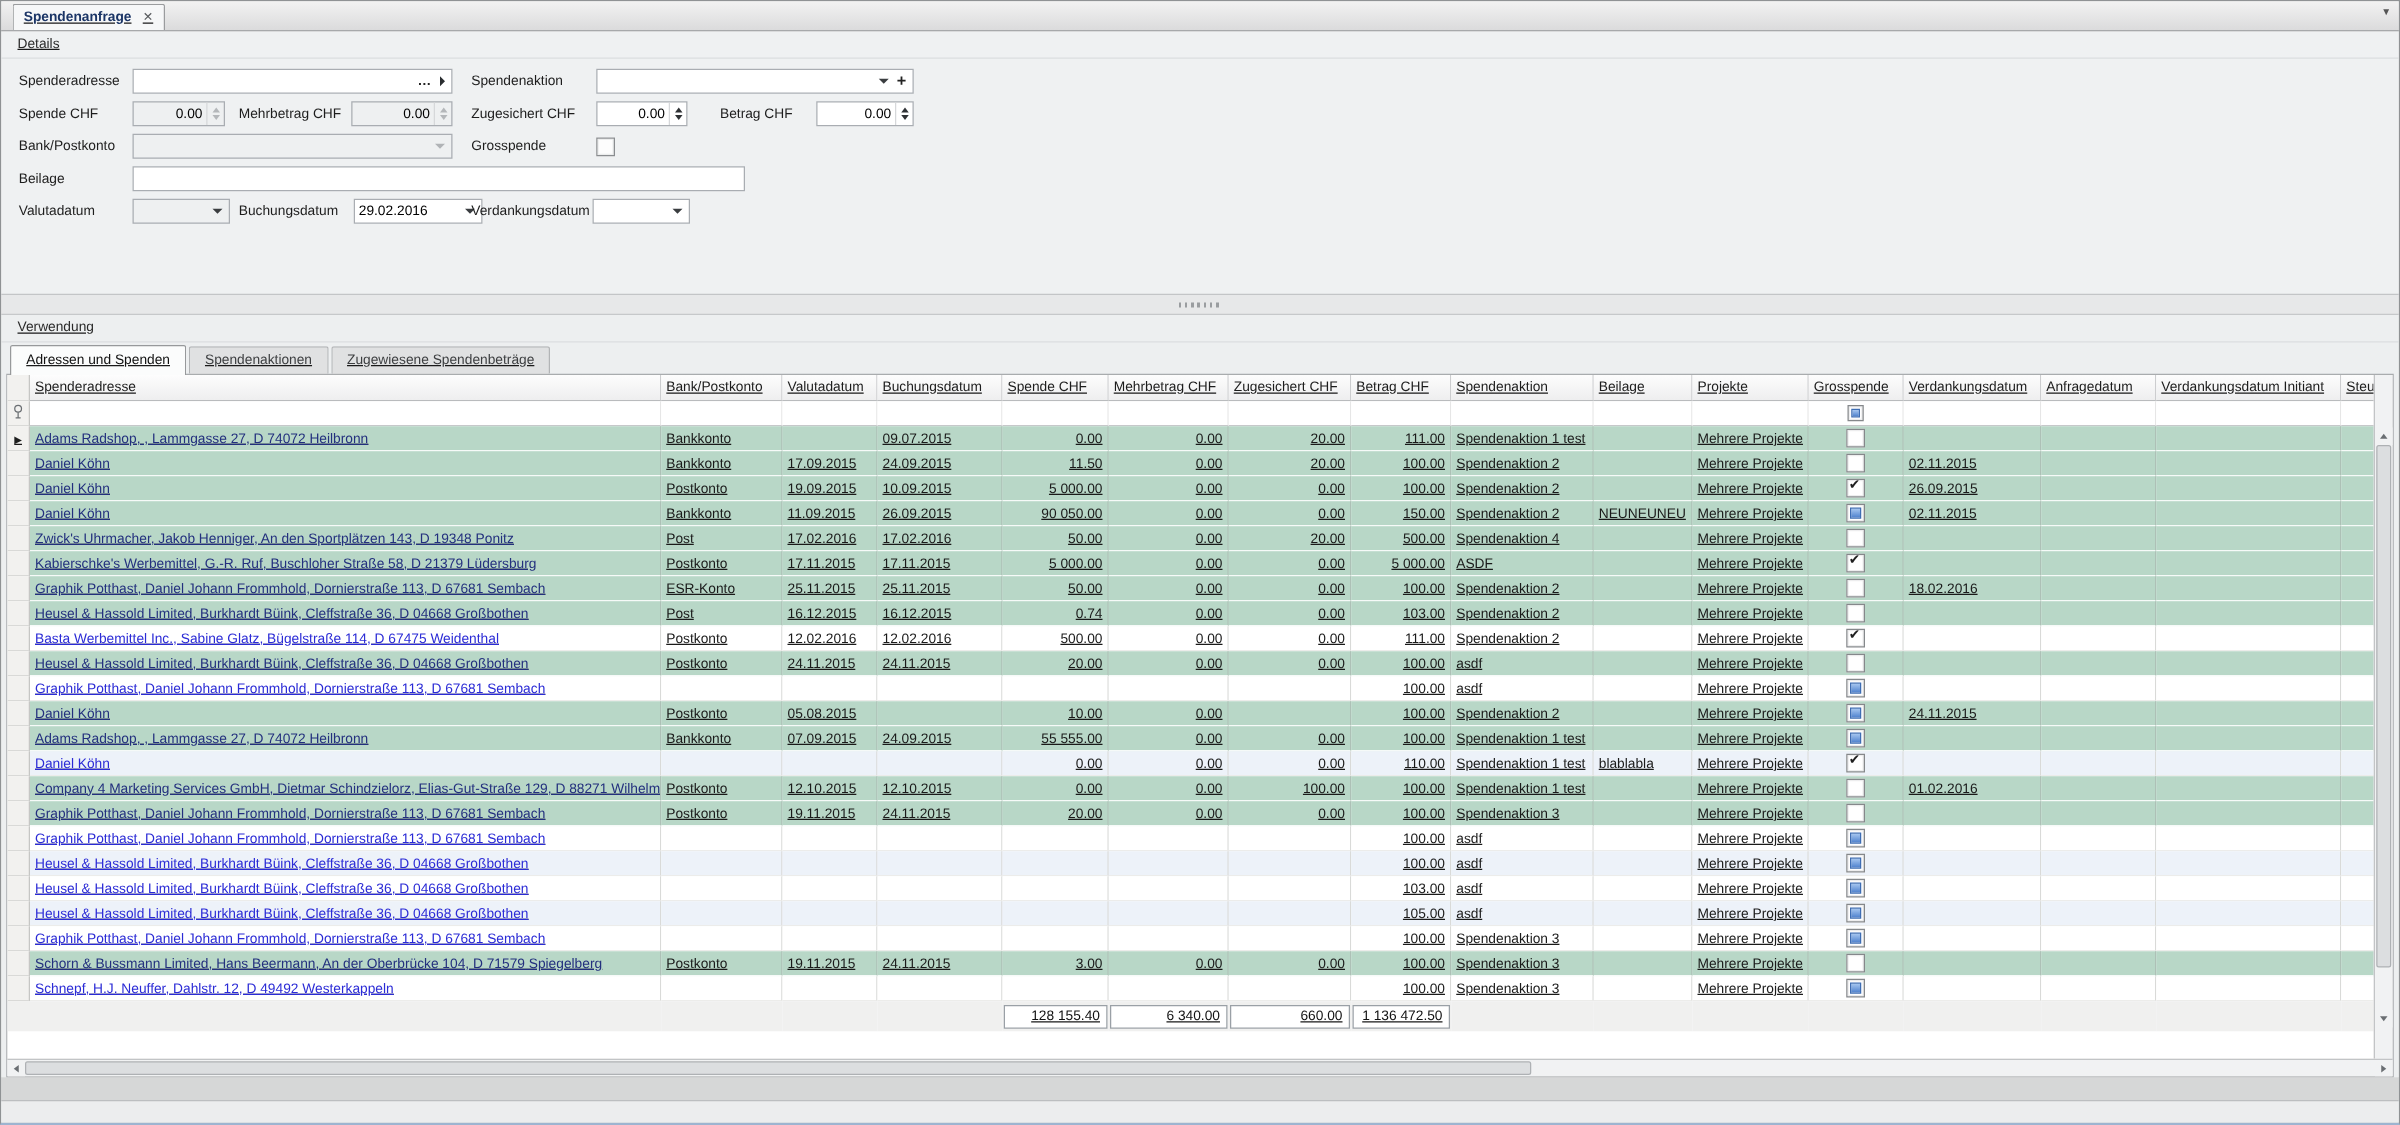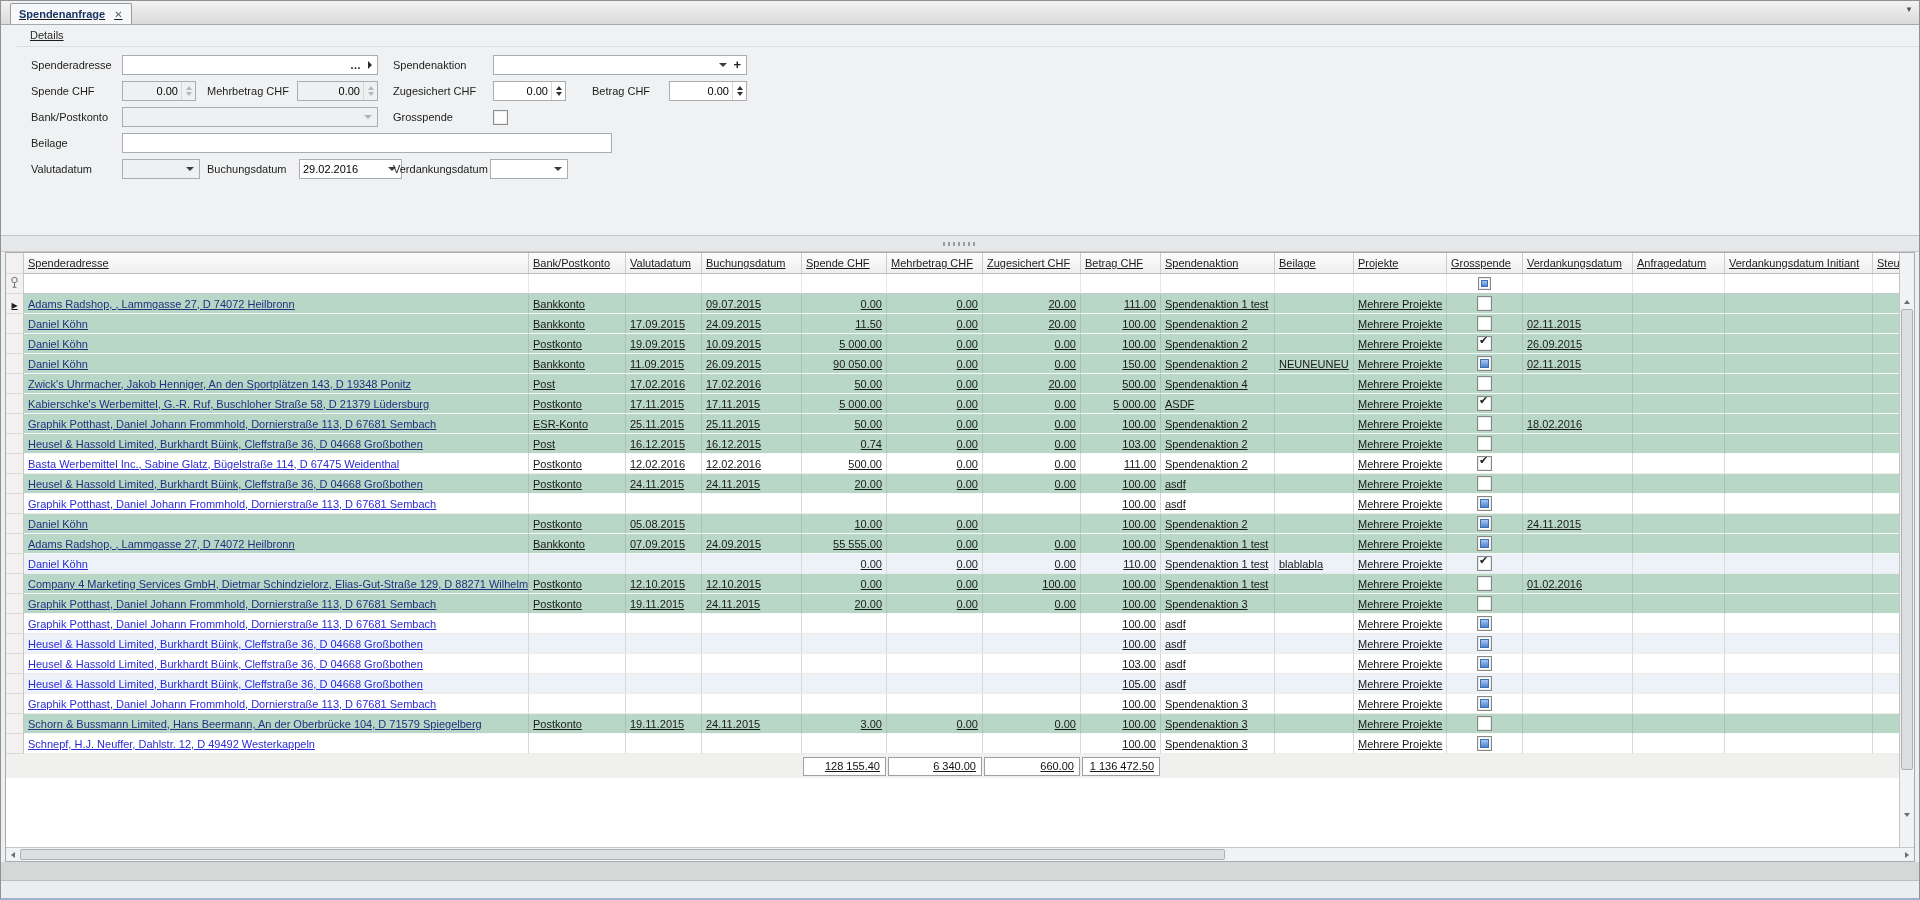--- a/index.html
+++ b/index.html
@@ -7,21 +7,21 @@
   .app{width:1920px;height:900px;box-sizing:border-box;border:1px solid #8f9294;background:#dcdddd;display:flex;flex-direction:column;border-bottom:2px solid #9db4d0;text-decoration:underline;}
 
   
   .tabbar{height:23px;background:linear-gradient(#f2f2f2,#dbdbdc);border-bottom:1px solid #a7a9ab;display:flex;align-items:flex-end;position:relative;flex:0 0 auto;}
   .doc-tab{margin-left:9px;height:20px;background:#f6f7f8;border:1px solid #9a9c9e;border-bottom:none;border-radius:2px 2px 0 0;display:flex;align-items:center;padding:0 8px;gap:9px;}
   .doc-tab .t{font-weight:bold;color:#1b3566;font-size:11px;}
   .doc-tab .x{color:#5a5d60;font-size:10px;font-weight:bold;cursor:default;}
   .tab-overflow{position:absolute;right:6px;top:4px;color:#555;font-size:8px;}
 
   
-  .details{background:#eff1f2;border-bottom:1px solid #c3c5c7;flex:0 0 auto;padding-left:16px;}
+  .details{background:#eff1f2;border-bottom:1px solid #c3c5c7;flex:0 0 auto;}
   .group-cap{height:21px;line-height:21px;padding-left:13px;color:#2a2a2a;border-bottom:1px solid #dcdee0;}
   .form{position:relative;height:188px;}
   .flabel{position:absolute;height:20px;line-height:20px;color:#1d1d1d;white-space:nowrap;}
   .ctrl{position:absolute;height:20px;box-sizing:border-box;border:1px solid #a9adb2;background:#fff;display:flex;align-items:center;}
   .ctrl.dis{background:#eef0f1;}
   .ctrl input{border:none;outline:none;background:transparent;font:inherit;height:16px;padding:0 3px;flex:1;min-width:0;}
   .ctrl input.num{text-align:right;}
   .btnbox{display:flex;align-items:center;gap:6px;padding:0 5px;flex:0 0 auto;}
   .dots{font-weight:bold;letter-spacing:1px;color:#222;line-height:10px;}
   .tri{display:inline-block;width:0;height:0;}
@@ -200,20 +200,26 @@
       </div>
 
     </div>
   </div>
 
   <div class="splitter">
       <span class="grip"></span>
     </div>
 
   <div class="verwendung">
+    <div class="group-cap">Verwendung</div>
+    <div class="vtabs">
+      <div class="vtab active">Adressen und Spenden</div>
+      <div class="vtab">Spendenaktionen</div>
+      <div class="vtab">Zugewiesene Spendenbeträge</div>
+    </div>
 
     <div class="grid-outer">
       <div class="grid-wrap">
         <div class="grid-viewport">
           <table class="grid" id="grid-table" style="width: 1927px;">
               <colgroup>
                 <col style="width: 18px;">
                 <col style="width: 505px;">
                 <col style="width: 97px;">
                 <col style="width: 76px;">

